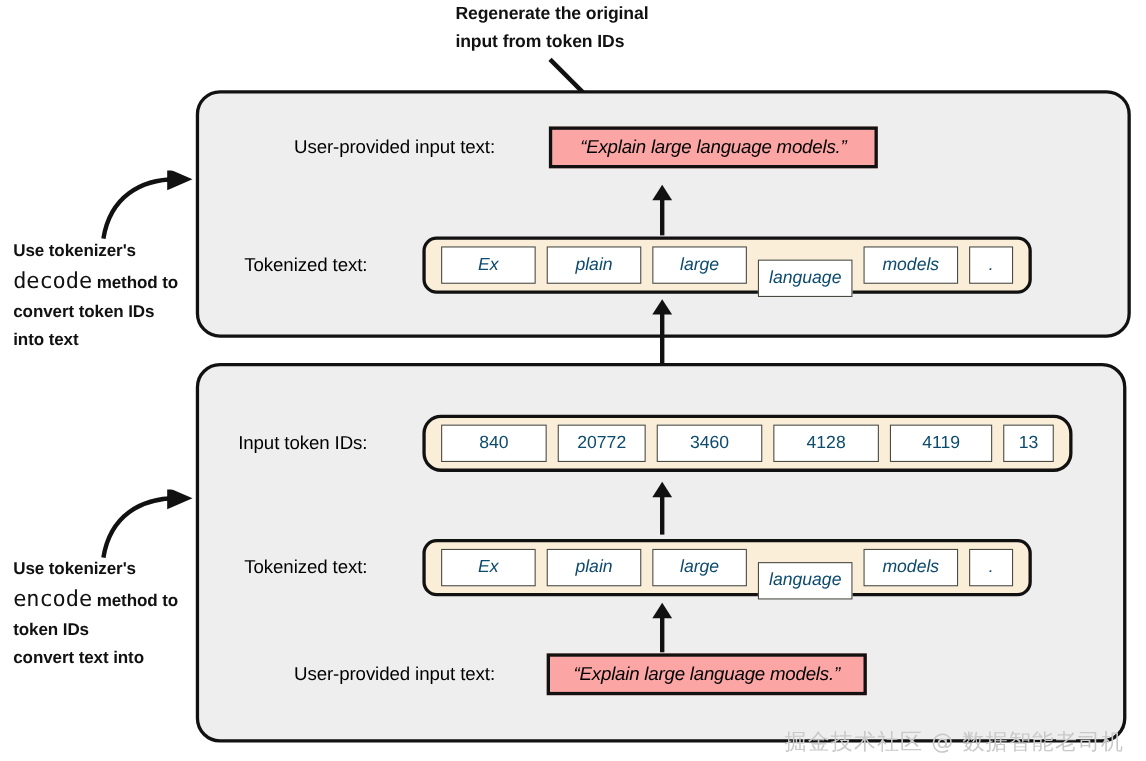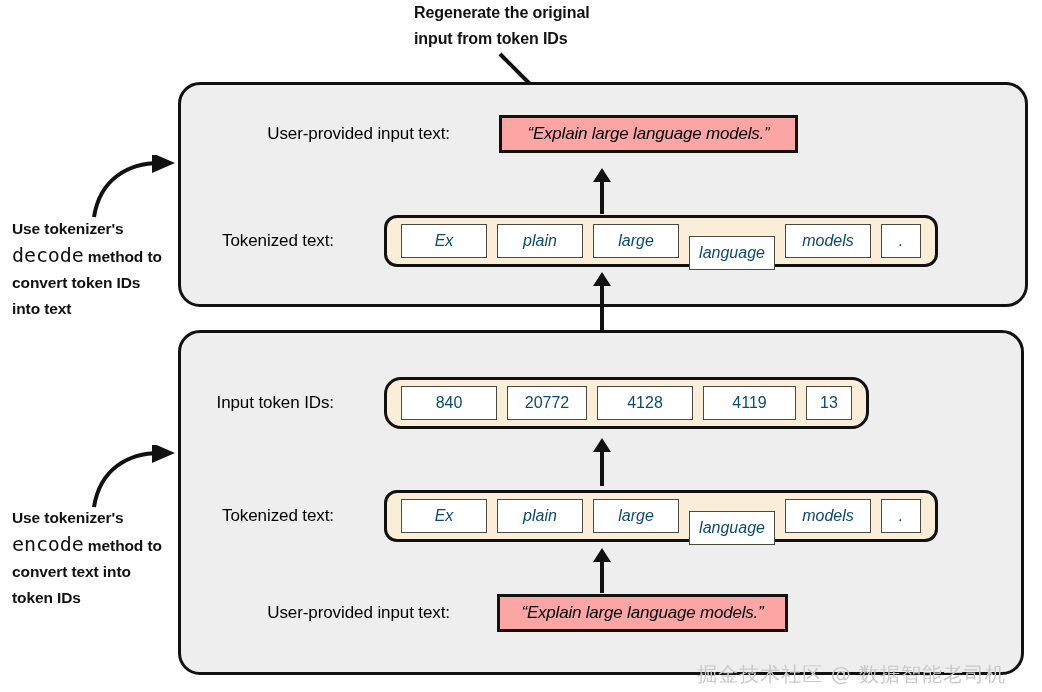--- a/index.html
+++ b/index.html
@@ -142,21 +142,21 @@
     color: #111;
     line-height: 26px;
     letter-spacing: -0.1px;
   }
 
   .curve-arrow, .diag-arrow { position: absolute; }
 
   
   .watermark {
     position: absolute;
-    right: 36px;
+    right: 20px;
     bottom: 4px;
     font-size: 20px;
     color: #c9c9c9;
     font-family: "DejaVu Sans", sans-serif;
     letter-spacing: 1px;
     white-space: nowrap;
   }
 </style>
 </head>
 <body>
@@ -188,22 +188,22 @@
 <svg class="curve-arrow" width="110" height="70" style="left:80px; top:445px;" viewBox="0 0 110 70">
   <path d="M 14 62 C 20 24, 48 8, 80 8" stroke="#111" stroke-width="4" fill="none"></path>
   <polygon points="95,8 72,-2 72,18" fill="#111"></polygon>
 </svg>
 
 <div class="callout" style="left:12px; top:505px; width:172px;">
   <div>Use tokenizer's</div>
   <div>
     <span class="mono">encode</span><span> method to</span>
   </div>
+  <div>token IDs</div>
   <div>convert text into</div>
-  <div>token IDs</div>
 </div>
 
 <div class="panel" id="panel-decode"></div>
 
 <div class="row" style="left:250px; top:115px;">
   <div class="row-label" style="width:200px;">User-provided input text:</div>
   <div class="text-box" style="width:299px; height:38px; margin-left:4px;">“Explain large language models.”</div>
 </div>
 
 <div class="arrow-up" style="left:592px; top:168px; height:46px;">
@@ -228,20 +228,21 @@
   <div class="shaft"></div>
 </div>
 
 <div class="panel" id="panel-encode"></div>
 
 <div class="row" style="left:208px; top:377px;">
   <div class="row-label" style="width:126px;">Input token IDs:</div>
   <div class="token-strip" style="margin-left:5px;border-radius:17px;">
     <div class="token-cell iw-0">840</div>
     <div class="token-cell iw-1">20772</div>
+    <div class="token-cell iw-2">3460</div>
     <div class="token-cell iw-3">4128</div>
     <div class="token-cell iw-4">4119</div>
     <div class="token-cell iw-5">13</div>
   </div>
 </div>
 
 <div class="arrow-up" style="left:592px; top:438px; height:48px;">
   <div class="head"></div>
   <div class="shaft"></div>
 </div>

